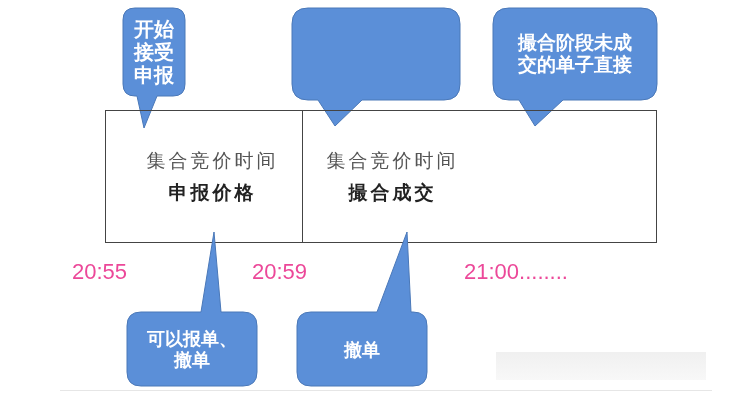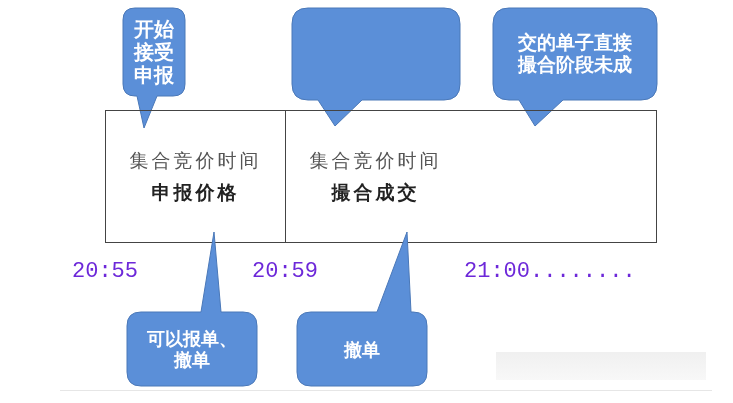--- a/index.html
+++ b/index.html
@@ -1,24 +1,24 @@
 <!DOCTYPE html>
 <html><head>
 <meta charset="utf-8">
 <style>
   html, body { margin:0; padding:0; background:#ffffff; }
   body { width:733px; height:403px; position:relative; overflow:hidden; font-family:"DejaVu Sans","Liberation Sans",sans-serif; }
   .callout { position:absolute; }
   .callout svg { position:absolute; left:0; top:0; overflow:visible; }
   .callout .txt { position:absolute; color:#ffffff; font-weight:bold; text-align:center; line-height:1.15; font-size:19px; letter-spacing:0px; display:flex; flex-direction:column; justify-content:center; align-items:center; }
-  .timeline-table { position:absolute; left:105px; top:110px; width:552px; height:133px; border:1.5px solid #444; box-sizing:border-box; display:flex; }
+  .timeline-table { position:absolute; left:105px; top:110px; width:552px; height:133px; border:1.5px solid #444; box-sizing:border-box; display:flex;padding-left:17px; }
   .cell { height:100%; box-sizing:border-box; display:flex; flex-direction:column; justify-content:center; align-items:center; color:#555; font-size:19px; letter-spacing:3px; }
   .cell + .cell { border-left:1.5px solid #444; }
   .cell .l2 { color:#222; font-weight:bold; margin-top:6px;text-align:center; }
-  .time { position:absolute; top:259px; color:#6d28d9; font-size:22px; font-family:Liberation Mono, monospace; }
+  .time { position:absolute; top:259px; color:#ec4899; font-size:22px; font-family:Liberation Sans, sans-serif; }
   .wm { position:absolute; left:496px; top:352px; width:210px; height:28px; background:linear-gradient(#ececec,#f6f6f6); opacity:0.8; }
   .baseline { position:absolute; left:60px; top:390px; width:652px; height:1px; background:#e6e6e6; }
 </style>
 </head>
 <body>
 
 <div class="callout" style="left:123px;top:8px;width:62px;height:122px;">
   <svg width="62" height="122">
     <path d="M12 0 H50 Q62 0 62 12 V76 Q62 88 50 88 H34 L21 120 L14 88 H12 Q0 88 0 76 V12 Q0 0 12 0 Z" fill="#5b8fd8" stroke="#4a78b8" stroke-width="1"></path>
   </svg>
@@ -33,22 +33,22 @@
   <svg width="168" height="120">
     <path d="M16 0 H152 Q168 0 168 16 V76 Q168 92 152 92 H70 L43 118 L26 92 H16 Q0 92 0 76 V16 Q0 0 16 0 Z" fill="#5b8fd8" stroke="#4a78b8" stroke-width="1"></path>
   </svg>
 </div>
 
 <div class="callout" style="left:493px;top:8px;width:164px;height:120px;">
   <svg width="164" height="120">
     <path d="M16 0 H148 Q164 0 164 16 V76 Q164 92 148 92 H70 L42 118 L26 92 H16 Q0 92 0 76 V16 Q0 0 16 0 Z" fill="#5b8fd8" stroke="#4a78b8" stroke-width="1"></path>
   </svg>
   <div class="txt" style="left:0;top:0;width:164px;height:92px;font-size:19px;">
+    <span>撮合阶段未成</span>
     <span>交的单子直接</span>
-    <span>撮合阶段未成</span>
   </div>
 </div>
 
 <div class="timeline-table">
   <div class="cell" style="width:179px;">
     <span>集合竞价时间</span>
     <span class="l2">申报价格</span>
   </div>
   <div class="cell" style="width:180px;">
     <span>集合竞价时间</span>

